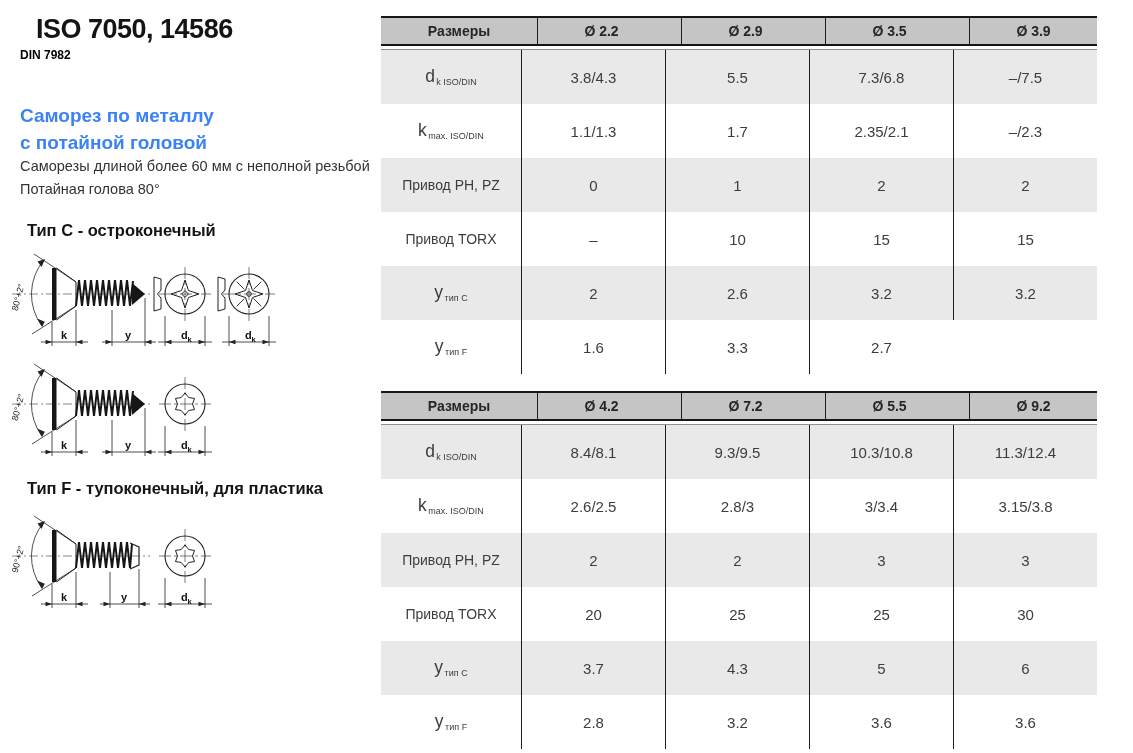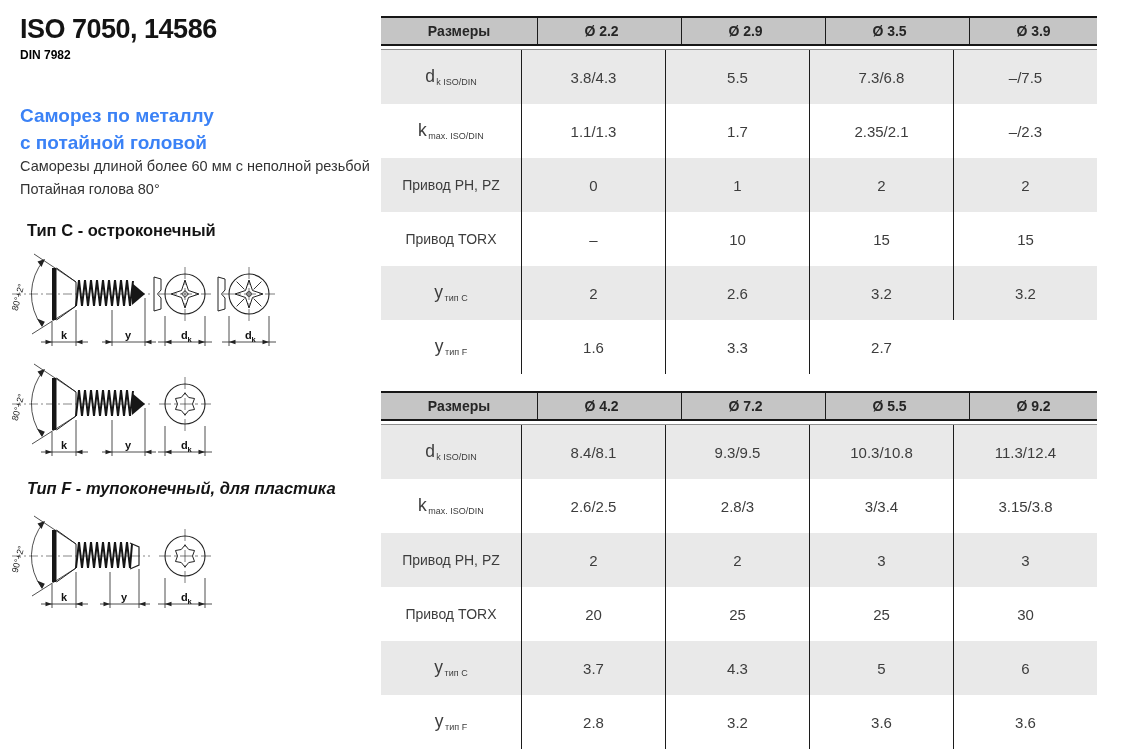--- a/index.html
+++ b/index.html
@@ -1,28 +1,28 @@
 <!DOCTYPE html>
 <html><head>
 <meta charset="utf-8">
 <style>
   html,body{margin:0;padding:0;background:#fff;}
   .page{position:relative;width:1133px;height:753px;background:#fff;overflow:hidden;
         font-family:"Liberation Sans",sans-serif;color:#3a3a3a;}
   .abs{position:absolute;}
 
   
-  .std-title{left:20px;top:14px;font-size:27px;font-weight:bold;color:#141414;letter-spacing:-0.5px;}
+  .std-title{left:36px;top:14px;font-size:27px;font-weight:bold;color:#141414;letter-spacing:-0.5px;}
   .std-sub{left:20px;top:48px;font-size:12px;font-weight:bold;color:#000000;}
   .prod-name{left:20px;top:102px;font-size:19px;font-weight:bold;color:#3b82f6;line-height:27px;}
   .desc1{left:20px;top:158px;font-size:14.5px;color:#333;}
   .desc2{left:20px;top:181px;font-size:14.5px;color:#333;}
   .type-head{font-size:16.5px;font-weight:bold;color:#141414;}
   .tc{left:27px;top:221px;}
-  .tf{left:27px;top:479px;font-style:italic;}
+  .tf{left:27px;top:479px;}
 
   
   .drw{position:absolute;}
   .drw text{font-family:"Liberation Sans",sans-serif;}
   .dim{font-size:11px;font-weight:bold;fill:#111;}
   .dims{font-size:7.5px;font-weight:bold;fill:#111;}
   .ang{font-size:9px;fill:#222;}
 
   
   .tables-region{position:absolute;left:381px;top:0;width:716px;height:753px;}

